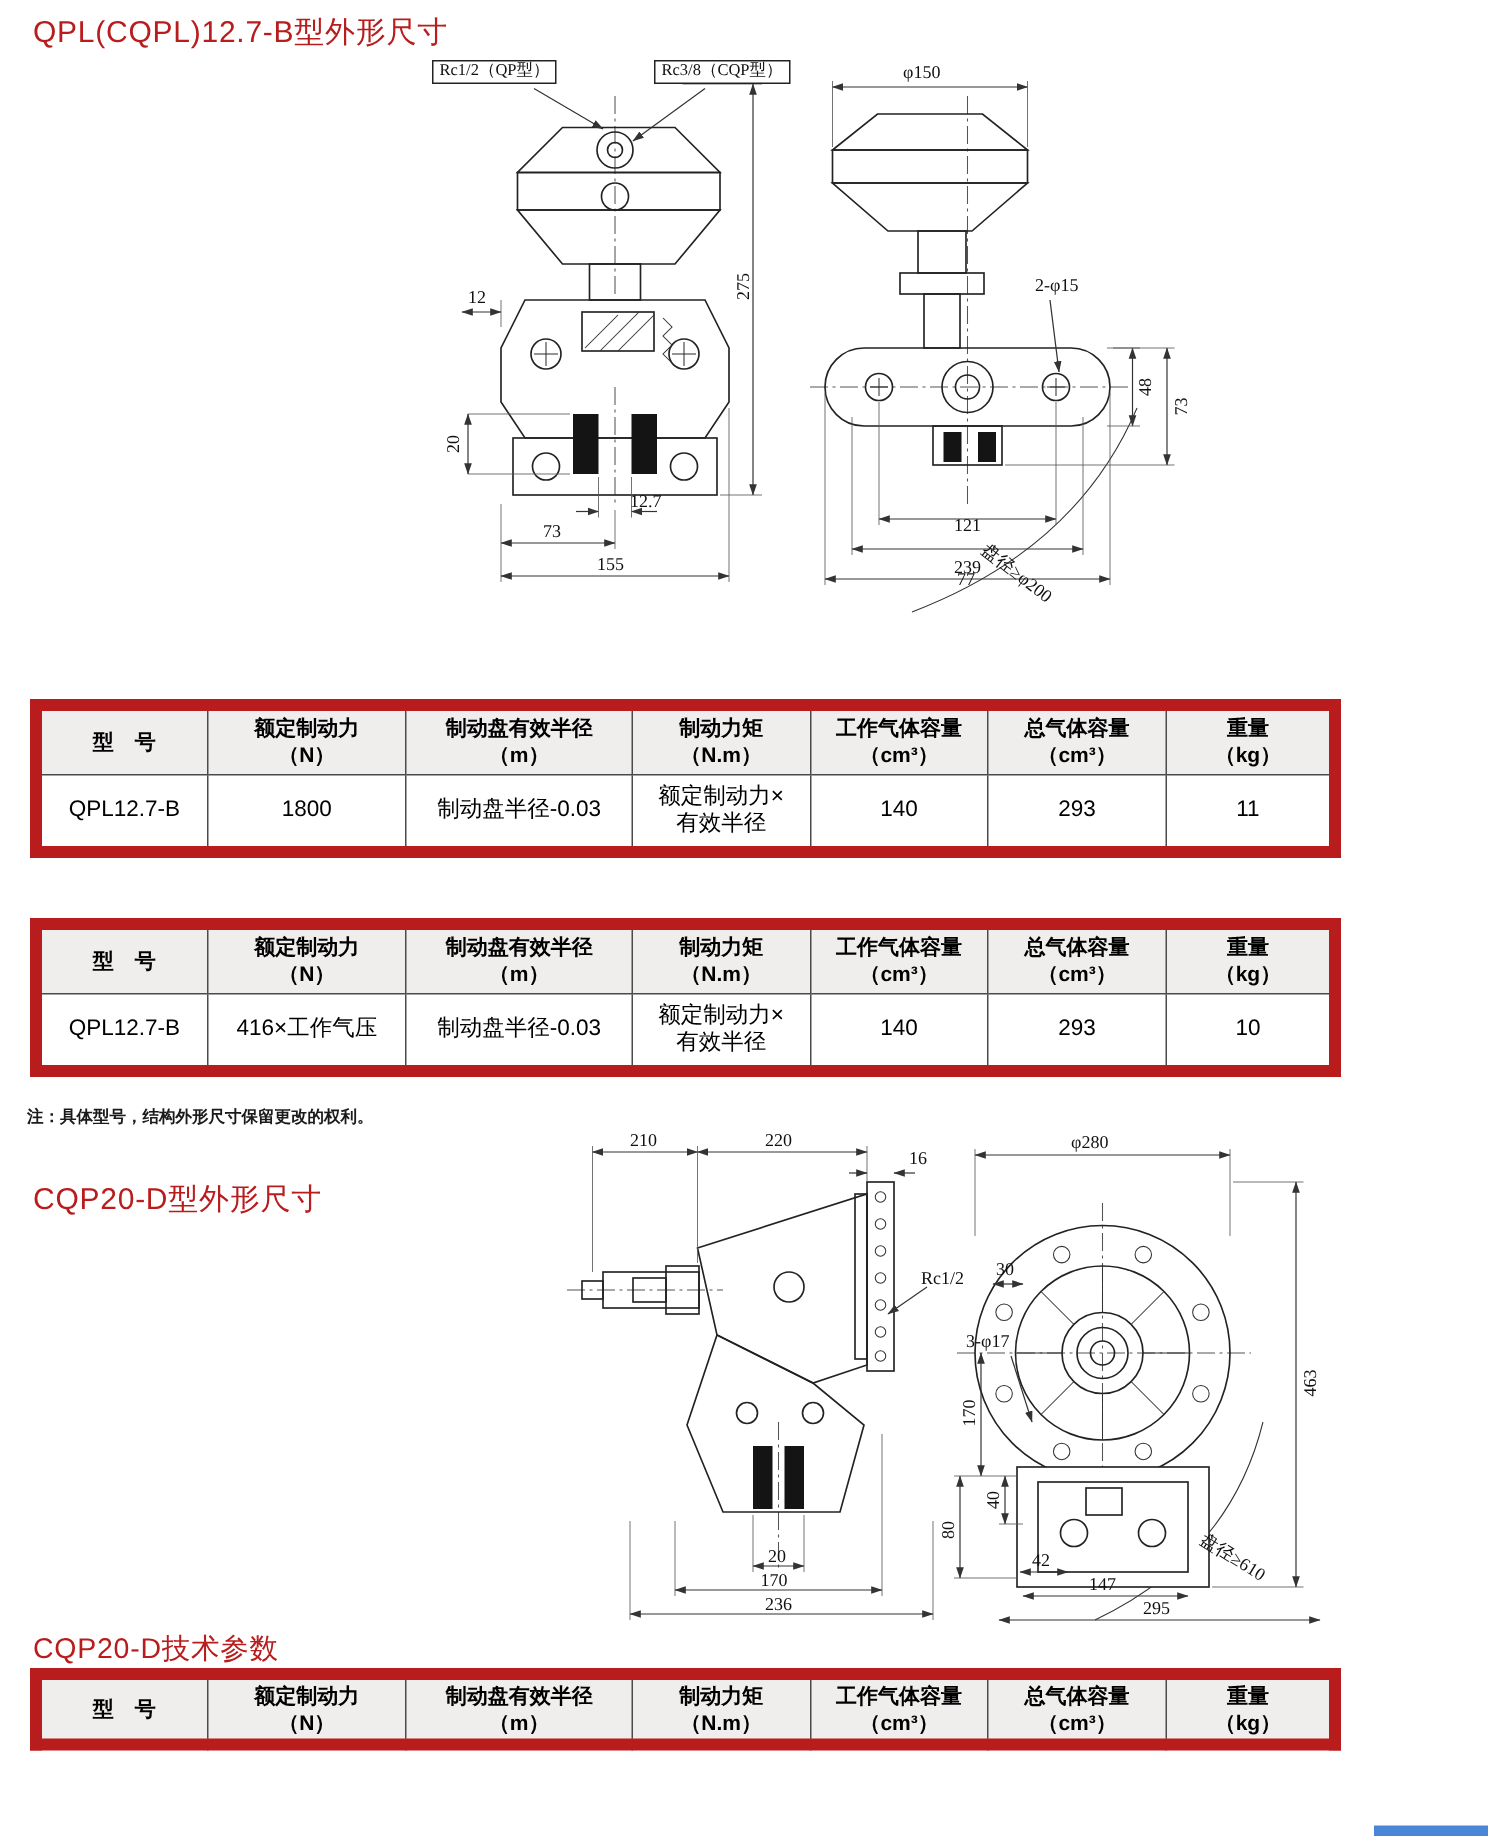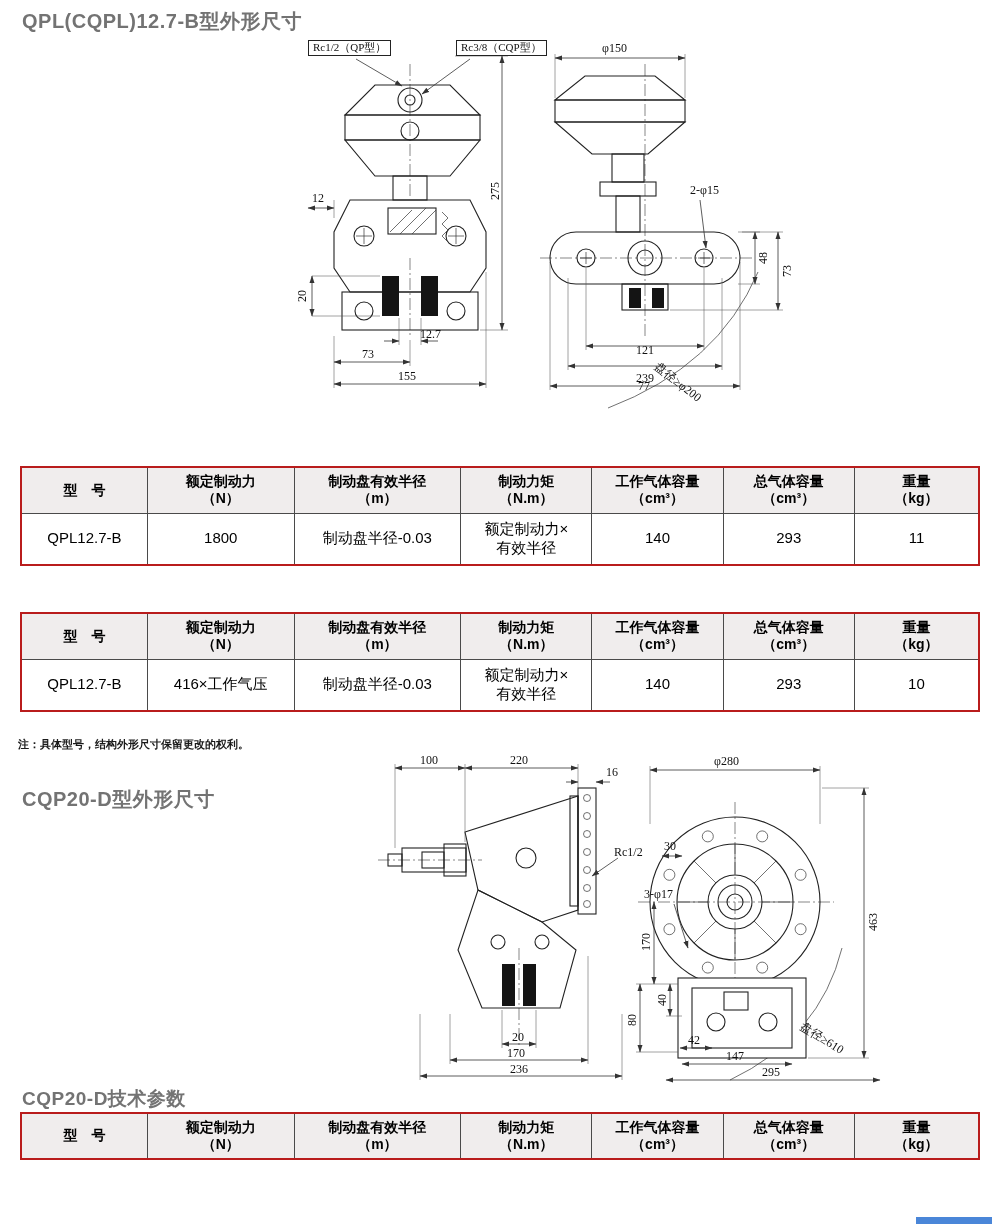--- a/index.html
+++ b/index.html
@@ -1,36 +1,36 @@
 <!DOCTYPE html>
 <html><head>
 <meta charset="utf-8">
 <style>
   * { margin:0; padding:0; box-sizing:border-box; }
   html,body { background:#fff; }
   .page {
     position:relative; width:992px; height:1224px; background:#ffffff;
     font-family:"Liberation Sans", sans-serif; overflow:hidden; margin:0 auto; color:#000;
   }
-  .sec-title { position:absolute; font-size:20px; font-weight:bold; color:#737373; letter-spacing:.5px; white-space:nowrap; }
+  .sec-title { position:absolute; font-size:20px; font-weight:normal; color:#b91c1c; letter-spacing:.5px; white-space:nowrap; }
   .sec-title.small { font-size:19px; }
   .note { position:absolute; font-size:11px; font-weight:bold; color:#1a1a1a; white-space:nowrap; }
 
-  table.dtable { position:absolute; width:960px; border-collapse:collapse; table-layout:fixed; border:2px solid #b91c1c; background:#fff; }
+  table.dtable { position:absolute; width:874px; border-collapse:collapse; table-layout:fixed; border:8px solid #b91c1c; background:#fff; }
   table.dtable th, table.dtable td { border:1px solid #4a4a4a; text-align:center; vertical-align:middle; white-space:pre-line; padding:2px; line-height:1.25; }
   table.dtable th { background:#f0eded; font-size:14px; font-weight:bold; height:46px; }
   table.dtable td { font-size:15px; height:52px; }
 
   .drawing { position:absolute; }
   .drawing svg { position:absolute; left:0; top:0; }
   .dim-label { position:absolute; font-family:"Liberation Serif", serif; font-size:12px; color:#111; white-space:nowrap; line-height:1; }
   .vlabel { transform:translate(-50%,-50%) rotate(-90deg); }
   .rlabel38 { transform:translate(-50%,-50%) rotate(38deg); }
   .rlabel32 { transform:translate(-50%,-50%) rotate(32deg); }
-  .boxed { border:1px solid #222; padding:1px 4px 2px 4px; font-size:11px; background:#fff;margin-left:20px; }
+  .boxed { border:1px solid #222; padding:1px 4px 2px 4px; font-size:11px; background:#fff; }
 
   svg .out { fill:none; stroke:#222; stroke-width:1.1; }
   svg .solid { fill:#fff; stroke:#222; stroke-width:1.1; }
   svg .thin { fill:none; stroke:#333; stroke-width:.7; }
   svg g.pads rect { fill:#141414; stroke:none; }
   svg .cl { stroke:#555; stroke-width:.7; stroke-dasharray:12 3 2 3; fill:none; }
   svg g.dim line, svg g.dim path { stroke:#333; stroke-width:.8; fill:none; }
   svg g.dim line.ext { stroke:#555; stroke-width:.55; }
 
   .accent { position:absolute; background:#4a86d8; }
@@ -386,21 +386,21 @@
         <line x1="534" y1="36" x2="534" y2="306" marker-start="url(#arr2)" marker-end="url(#arr2)"></line>
         <line class="ext" x1="492" y1="36" x2="539" y2="36"></line>
         <line class="ext" x1="478" y1="306" x2="539" y2="306"></line>
 
         <line x1="350" y1="296" x2="382" y2="296" marker-start="url(#arr2)" marker-end="url(#arr2)"></line>
         <line x1="352" y1="312" x2="462" y2="312" marker-start="url(#arr2)" marker-end="url(#arr2)"></line>
         <line x1="336" y1="328" x2="550" y2="328" marker-start="url(#arr2)" marker-end="url(#arr2)"></line>
       </g>
     </svg>
 
-    <span class="dim-label" style="left:90px; top:2px;">100</span>
+    <span class="dim-label" style="left:90px; top:2px;">210</span>
     <span class="dim-label" style="left:180px; top:2px;">220</span>
     <span class="dim-label" style="left:276px; top:14px;">16</span>
     <span class="dim-label" style="left:284px; top:94px;">Rc1/2</span>
     <span class="dim-label" style="left:384px; top:3px;">φ280</span>
     <span class="dim-label" style="left:334px; top:88px;">30</span>
     <span class="dim-label" style="left:314px; top:136px;">3-φ17</span>
     <span class="dim-label vlabel" style="left:316px; top:190px;">170</span>
     <span class="dim-label vlabel" style="left:332px; top:248px;">40</span>
     <span class="dim-label vlabel" style="left:302px; top:268px;">80</span>
     <span class="dim-label vlabel" style="left:543px; top:170px;">463</span>

